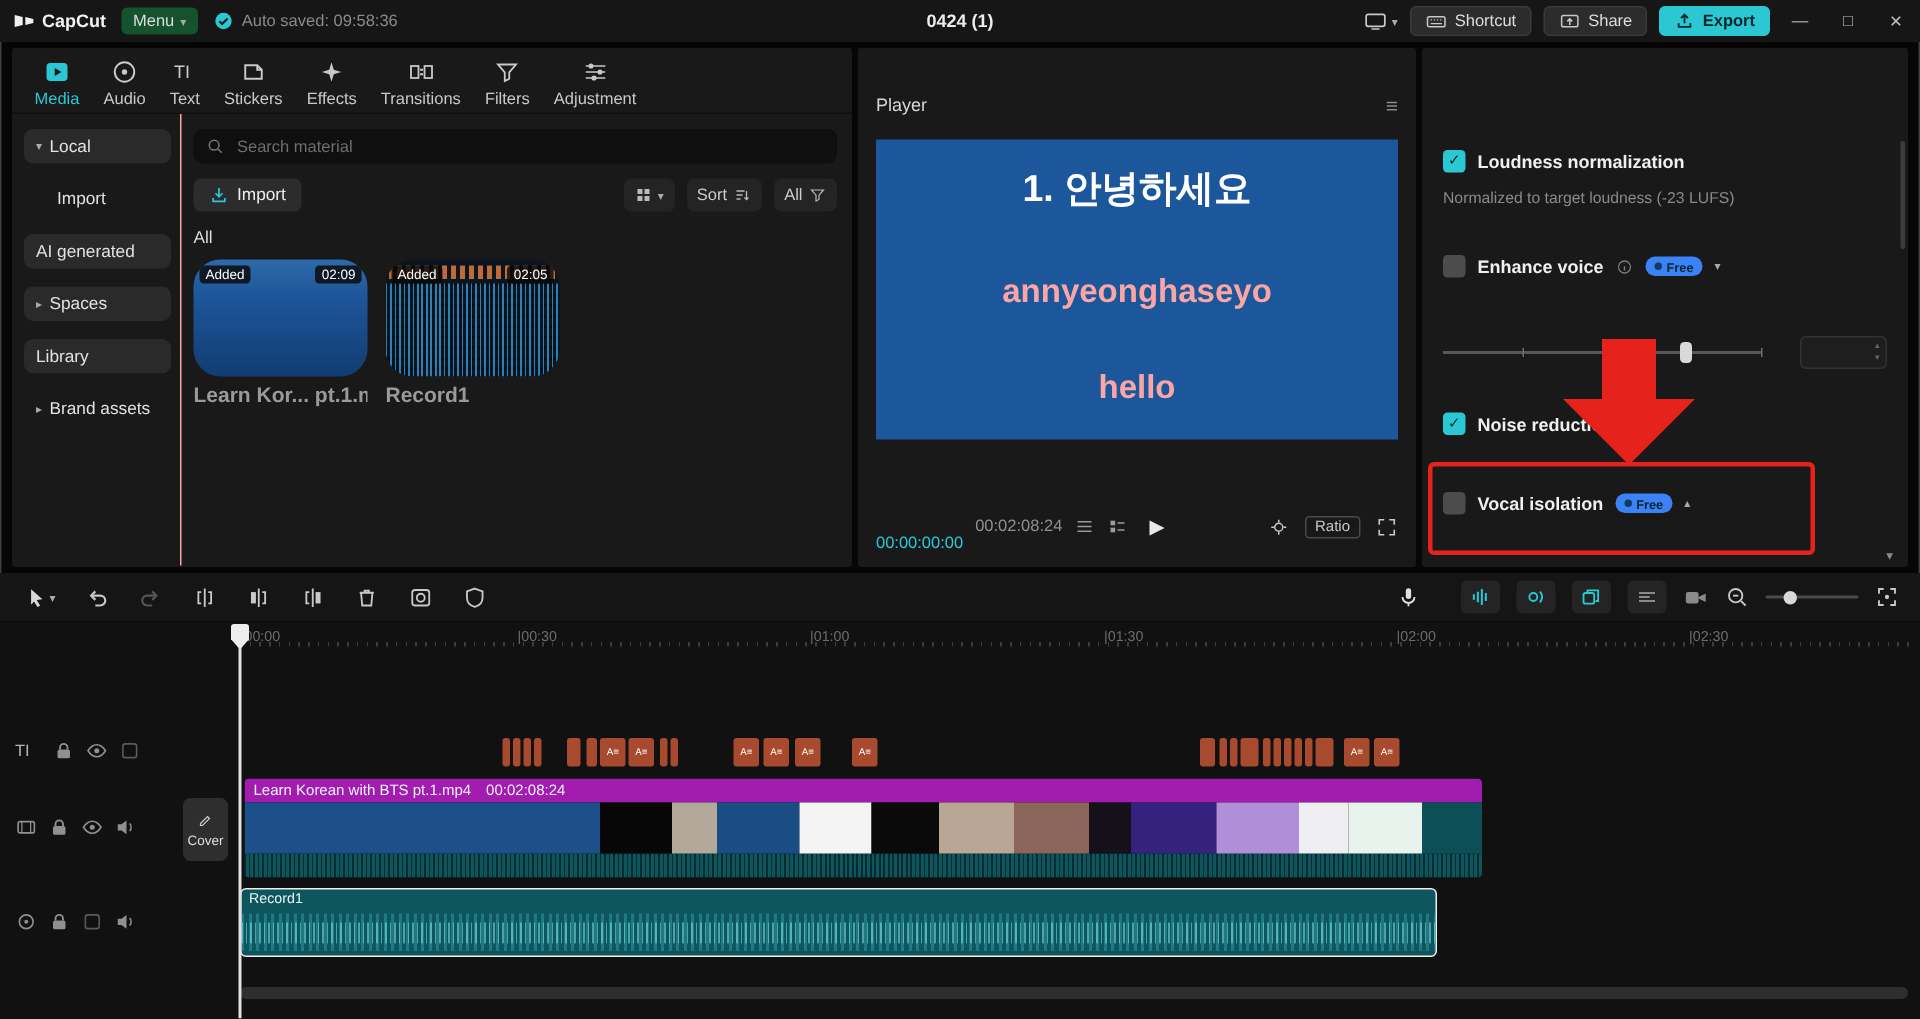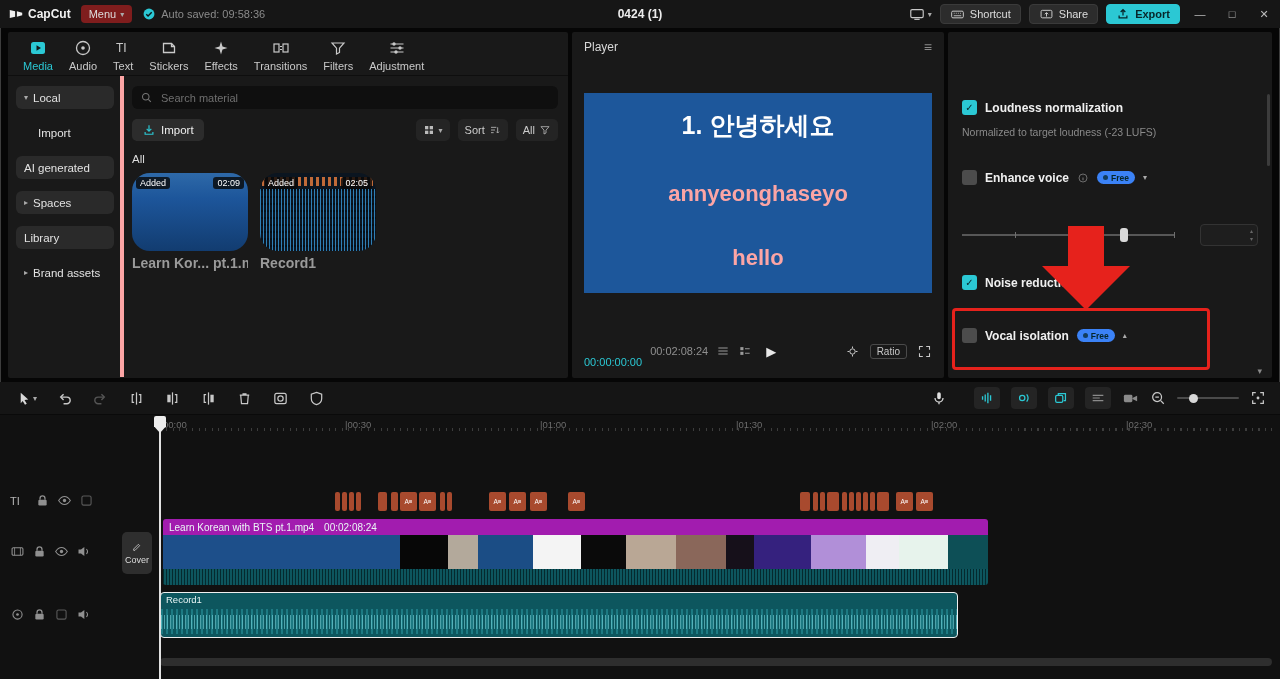--- a/index.html
+++ b/index.html
@@ -6,21 +6,21 @@
   body { margin:0; background:#000; }
   .app { position:relative; width:1280px; height:679px; overflow:hidden; background:#060606;
          font-family:"Liberation Sans","DejaVu Sans",sans-serif; color:#ddd;
          box-shadow: inset 0 0 0 1px #3d3d3d; }
   svg { display:block; }
 
   
   .titlebar { position:absolute; top:0; left:0; right:0; height:28px; background:#161616; display:flex; align-items:center; }
   .tb-left { display:flex; align-items:center; gap:10px; padding-left:8px; }
   .logo { display:flex; align-items:center; gap:4px; font-size:12px; font-weight:700; color:#f2f2f2; }
-  .menu-btn { display:flex; align-items:center; gap:4px; background:#7f1d1d; border:none; color:#ddd; font-size:11px; border-radius:4px; height:18px; padding:0 8px; }
+  .menu-btn { display:flex; align-items:center; gap:4px; background:#14532d; border:none; color:#ddd; font-size:11px; border-radius:4px; height:18px; padding:0 8px; }
   .caret { font-size:8px; color:#aaa; }
   .autosave { display:flex; align-items:center; gap:5px; color:#8a8a8a; font-size:11px; }
   .tb-title { position:absolute; left:50%; transform:translateX(-50%); font-size:12px; color:#ececec; font-weight:600; }
   .tb-right { margin-left:auto; display:flex; align-items:center; gap:8px; padding-right:4px; }
   .tb-btn { display:flex; align-items:center; gap:5px; background:#2c2c2c; color:#ddd; font-size:11px; border-radius:4px; height:20px; padding:0 9px; border:1px solid #3a3a3a; }
   .disp-btn { display:flex; align-items:center; gap:3px; }
   .export-btn { background:#2bc8d4; border-color:#2bc8d4; color:#07262a; font-weight:700; }
   .win-ctl { width:24px; text-align:center; color:#bbb; font-size:11px; }
 
   
@@ -35,21 +35,21 @@
   .rtab.active { color:#2bc8d4; }
   .rtab .ric { height:18px; display:flex; align-items:center; }
 
   
   .lp-body { display:flex; height:301px; }
   .sidebar { width:112px; padding:10px 6px 0 8px; }
   .side-item { display:flex; align-items:center; gap:5px; height:23px; border-radius:6px; font-size:11.5px; color:#e2e2e2; padding:0 8px; margin-bottom:12px; }
   .side-item.bg { background:#2a2a2a; }
   .side-item.indent { padding-left:22px; }
   .expander { font-size:8px; color:#aaa; }
-  .lp-content { flex:1; padding:10px 10px 0 8px; border-left:4px solid #fca5a5; }
+  .lp-content { flex:1; padding:10px 10px 0 8px; border-left:1px solid #fca5a5; }
   .search { display:flex; align-items:center; gap:6px; height:23px; background:#0f0f0f; border-radius:6px; padding:0 8px; }
   .search input { flex:1; background:transparent; border:none; outline:none; color:#bbb; font-size:11px; }
   .search input::placeholder { color:#6f6f6f; }
   .ctrl-row { display:flex; align-items:center; margin-top:10px; gap:8px; }
   .import-btn { display:flex; align-items:center; gap:5px; background:#2c2c2c; border-radius:5px; height:22px; padding:0 10px; font-size:11.5px; color:#eee; }
   .spacer { flex:1; }
   .mini-btn { display:flex; align-items:center; gap:4px; background:#242424; border-radius:5px; height:22px; padding:0 7px; font-size:11px; color:#ccc; }
   .section-label { margin-top:12px; font-size:11.5px; color:#ddd; }
   .thumbs { display:flex; gap:12px; margin-top:8px; }
   .thumb { width:116px; }
@@ -60,21 +60,21 @@
     background-image:repeating-linear-gradient(90deg,#2f7fb5 0 1px,transparent 1px 3px),
                      repeating-linear-gradient(180deg,rgba(0,0,0,.35) 0 2px,transparent 2px 7px); }
   .wave-orange { position:absolute; top:4px; left:2px; right:2px; height:9px;
     background:repeating-linear-gradient(90deg,#c06a38 0 3px,transparent 3px 6px); }
   .badge { position:absolute; top:4px; background:rgba(8,8,8,.82); color:#fff; font-size:9px; padding:1px 4px; border-radius:3px; }
   .badge.tl { left:4px; } .badge.tr { right:4px; }
   .tname { margin-top:4px; font-size:14px; color:#9a9a9a; white-space:nowrap; overflow:hidden;font-weight:bold; }
 
   
   .player-panel { }
-  .phead { display:flex; align-items:center; height:30px; padding:0 12px; font-size:12px; color:#d8d8d8; }
+  .phead { display:flex; align-items:center; height:30px; padding:0 12px; font-size:12px; color:#d8d8d8;margin-top:23px; }
   .ham { margin-left:auto; color:#8a8a8a; font-size:14px; }
   .pvideo { position:absolute; left:12px; right:12px; top:61px; height:200px; background:#1d579b;
             display:flex; flex-direction:column; align-items:center; justify-content:space-between; padding:16px 0 22px; }
   .sub1 { font-size:25px; font-weight:600; color:#fff; }
   .sub2, .sub3 { font-size:22px; font-weight:600; color:#fca5a5; }
   .pctrl { position:absolute; left:12px; right:12px; bottom:10px; display:flex; align-items:center; gap:8px; font-size:11px; }
   .cur { color:#2bc8d4;margin-top:22px; } .tot { color:#8f8f8f; }
   .play { color:#e8e8e8; font-size:13px; margin-left:6px; }
   .pr-right { margin-left:auto; display:flex; align-items:center; gap:10px; }
   .ratio { border:1px solid #4a4a4a; border-radius:3px; padding:1px 6px; font-size:10px; color:#c8c8c8; }

